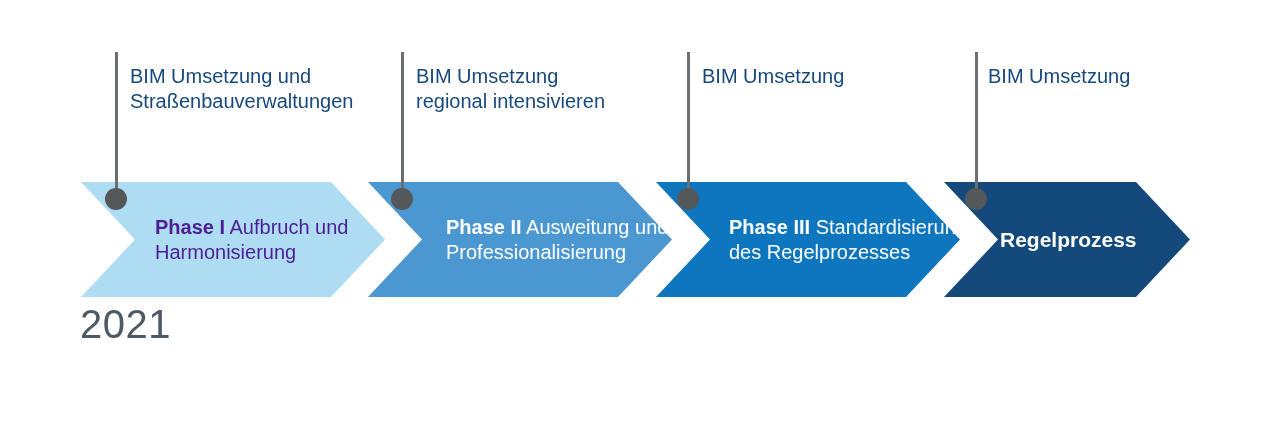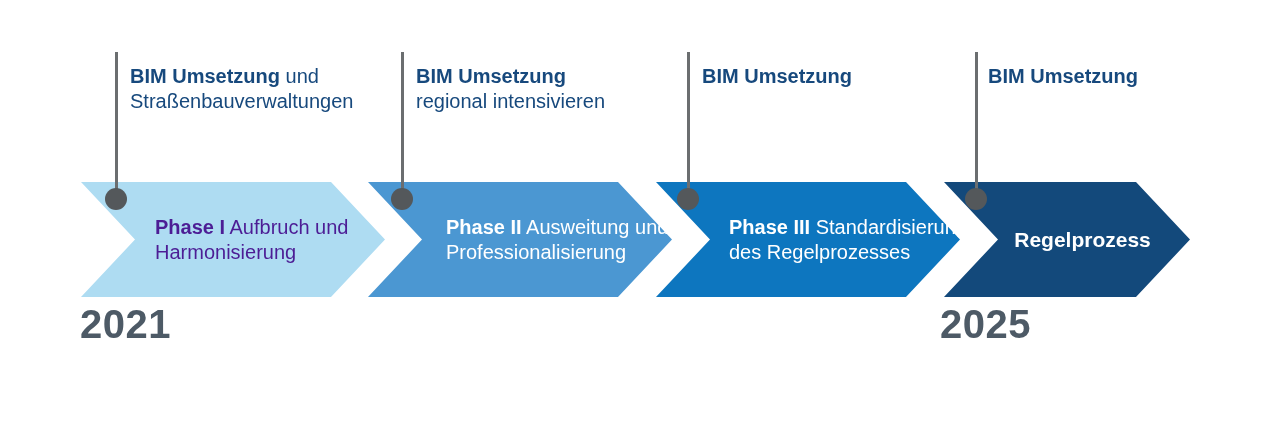--- a/index.html
+++ b/index.html
@@ -5,35 +5,35 @@
   html,body{margin:0;padding:0;background:#ffffff;}
   body{font-family:"Liberation Sans", sans-serif; -webkit-font-smoothing:antialiased;}
   .canvas{position:relative;width:1280px;height:432px;background:#ffffff;overflow:hidden;}
 
   
   .vline{position:absolute;top:52px;width:3px;height:147px;background:#6b6e70;}
   .dot{position:absolute;width:22px;height:22px;border-radius:50%;background:#54585b;top:188px;}
 
   
   .mlabel{position:absolute;top:64px;font-size:20px;line-height:25px;color:#17497d;white-space:nowrap;}
-  .mlabel .b{font-weight:700;}
+  .mlabel .b{font-weight:400;}
 
   
   .arrows-svg{position:absolute;left:0;top:0;}
 
   
   .atext{position:absolute;top:182px;height:115px;display:flex;flex-direction:column;
          justify-content:center;font-size:20px;line-height:25px;white-space:nowrap;}
   .atext .b{font-weight:700;}
   .atext.dark{color:#4c1d95;}
   .atext.light{color:#ffffff;}
-  .atext.final{font-weight:700;font-size:21px;width:165px;text-align:center;}
+  .atext.final{font-weight:700;font-size:21px;width:165px;text-align:left;}
 
   
-  .year{position:absolute;top:302px;font-size:40px;font-weight:700;color:#4d5a66;letter-spacing:0.5px;}
+  .year{position:absolute;top:302px;font-size:40px;font-weight:400;color:#4d5a66;letter-spacing:0.5px;}
 </style>
 </head>
 <body>
 
 <div class="canvas">
 
   <svg class="arrows-svg" width="1280" height="432" viewBox="0 0 1280 432">
     <polygon points="81,182 331,182 385,239.5 331,297 81,297 135,239.5" fill="#aedcf2"></polygon>
     <polygon points="368,182 618,182 672,239.5 618,297 368,297 422,239.5" fill="#4b97d2"></polygon>
     <polygon points="656,182 906,182 960,239.5 906,297 656,297 710,239.5" fill="#0d76bf"></polygon>
@@ -81,15 +81,14 @@
   <div class="atext light" style="left:729px">
     <div><span class="b">Phase III</span><span> Standardisierung</span></div>
     <div>des Regelprozesses</div>
   </div>
 
   <div class="atext light final" style="left:1000px">
     <div>Regelprozess</div>
   </div>
 
   <div class="year" style="left:80px">2021</div>
-  <div class="year" style="left:940px">2025</div>
 
 </div>
 
 </body></html>

